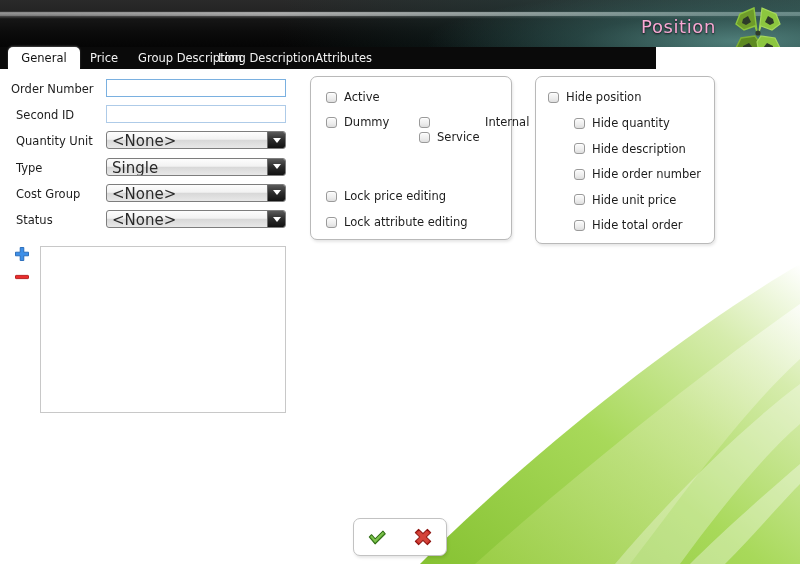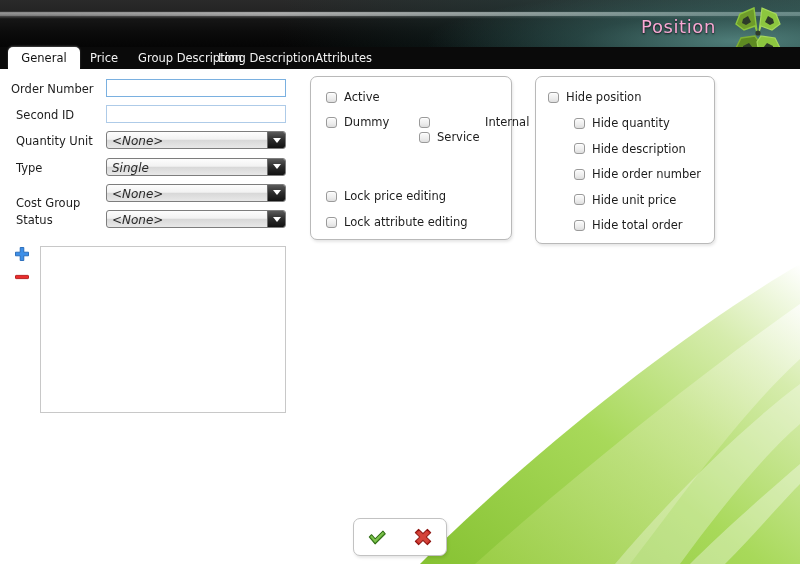--- a/index.html
+++ b/index.html
@@ -53,21 +53,21 @@
     white-space: nowrap;
   }
   .logo {
     position: absolute; right: 8px; top: 2px;
     width: 68px; height: 62px;
   }
 
   
   .tabbar {
     position: absolute; left: 0; top: 47px;
-    width: 800px; height: 22px;
+    width: 656px; height: 22px;
     background: #0a0a0a;
   }
   .tab {
     position: absolute; top: 0;
     height: 22px;
     line-height: 22px;
     font-size: 11.5px;
     color: #f2f2f2;
     white-space: nowrap;
     cursor: pointer;
@@ -120,24 +120,23 @@
     height: 18px;
     border: 1px solid #7d7d7d;
     border-radius: 3px;
     background: linear-gradient(to bottom, #fdfdfd 0%, #f2f2f2 45%, #d8d8d8 52%, #e8e8e8 100%);
     cursor: pointer;
     overflow: hidden;
   }
   .combo-text {
     position: absolute; left: 5px; top: 0;
     line-height: 18px;
-    font-size: 12px;
+    font-size: 15px;
     color: #2a2a2a;
     white-space: nowrap;
-    font-style: italic;
   }
   .combo-btn {
     position: absolute; right: 0; top: 0;
     width: 17px; height: 100%;
     background: linear-gradient(to bottom, #5a5a5a 0%, #2b2b2b 50%, #121212 100%);
     border-left: 1px solid #6d6d6d;
     display: flex; align-items: center; justify-content: center;
   }
   .caret {
     width: 0; height: 0;
@@ -276,21 +275,21 @@
             <div class="caret"></div>
           </div>
         </div>
         <div class="form-label" style="left: 16px; top: 91.6px;">Type</div>
         <div class="combo" style="left: 106px; top: 88.6px; width: 180px;">
           <div class="combo-text">Single</div>
           <div class="combo-btn">
             <div class="caret"></div>
           </div>
         </div>
-        <div class="form-label" style="left: 16px; top: 117.8px; margin-top: 9px;">Cost Group</div>
+        <div class="form-label" style="left: 16px; top: 117.8px;">Cost Group</div>
         <div class="combo" style="left: 106px; top: 114.8px; width: 180px;">
           <div class="combo-text">&lt;None&gt;</div>
           <div class="combo-btn">
             <div class="caret"></div>
           </div>
         </div>
         <div class="form-label" style="left: 16px; top: 144px;">Status</div>
         <div class="combo" style="left: 106px; top: 141px; width: 180px;">
           <div class="combo-text">&lt;None&gt;</div>
           <div class="combo-btn">

